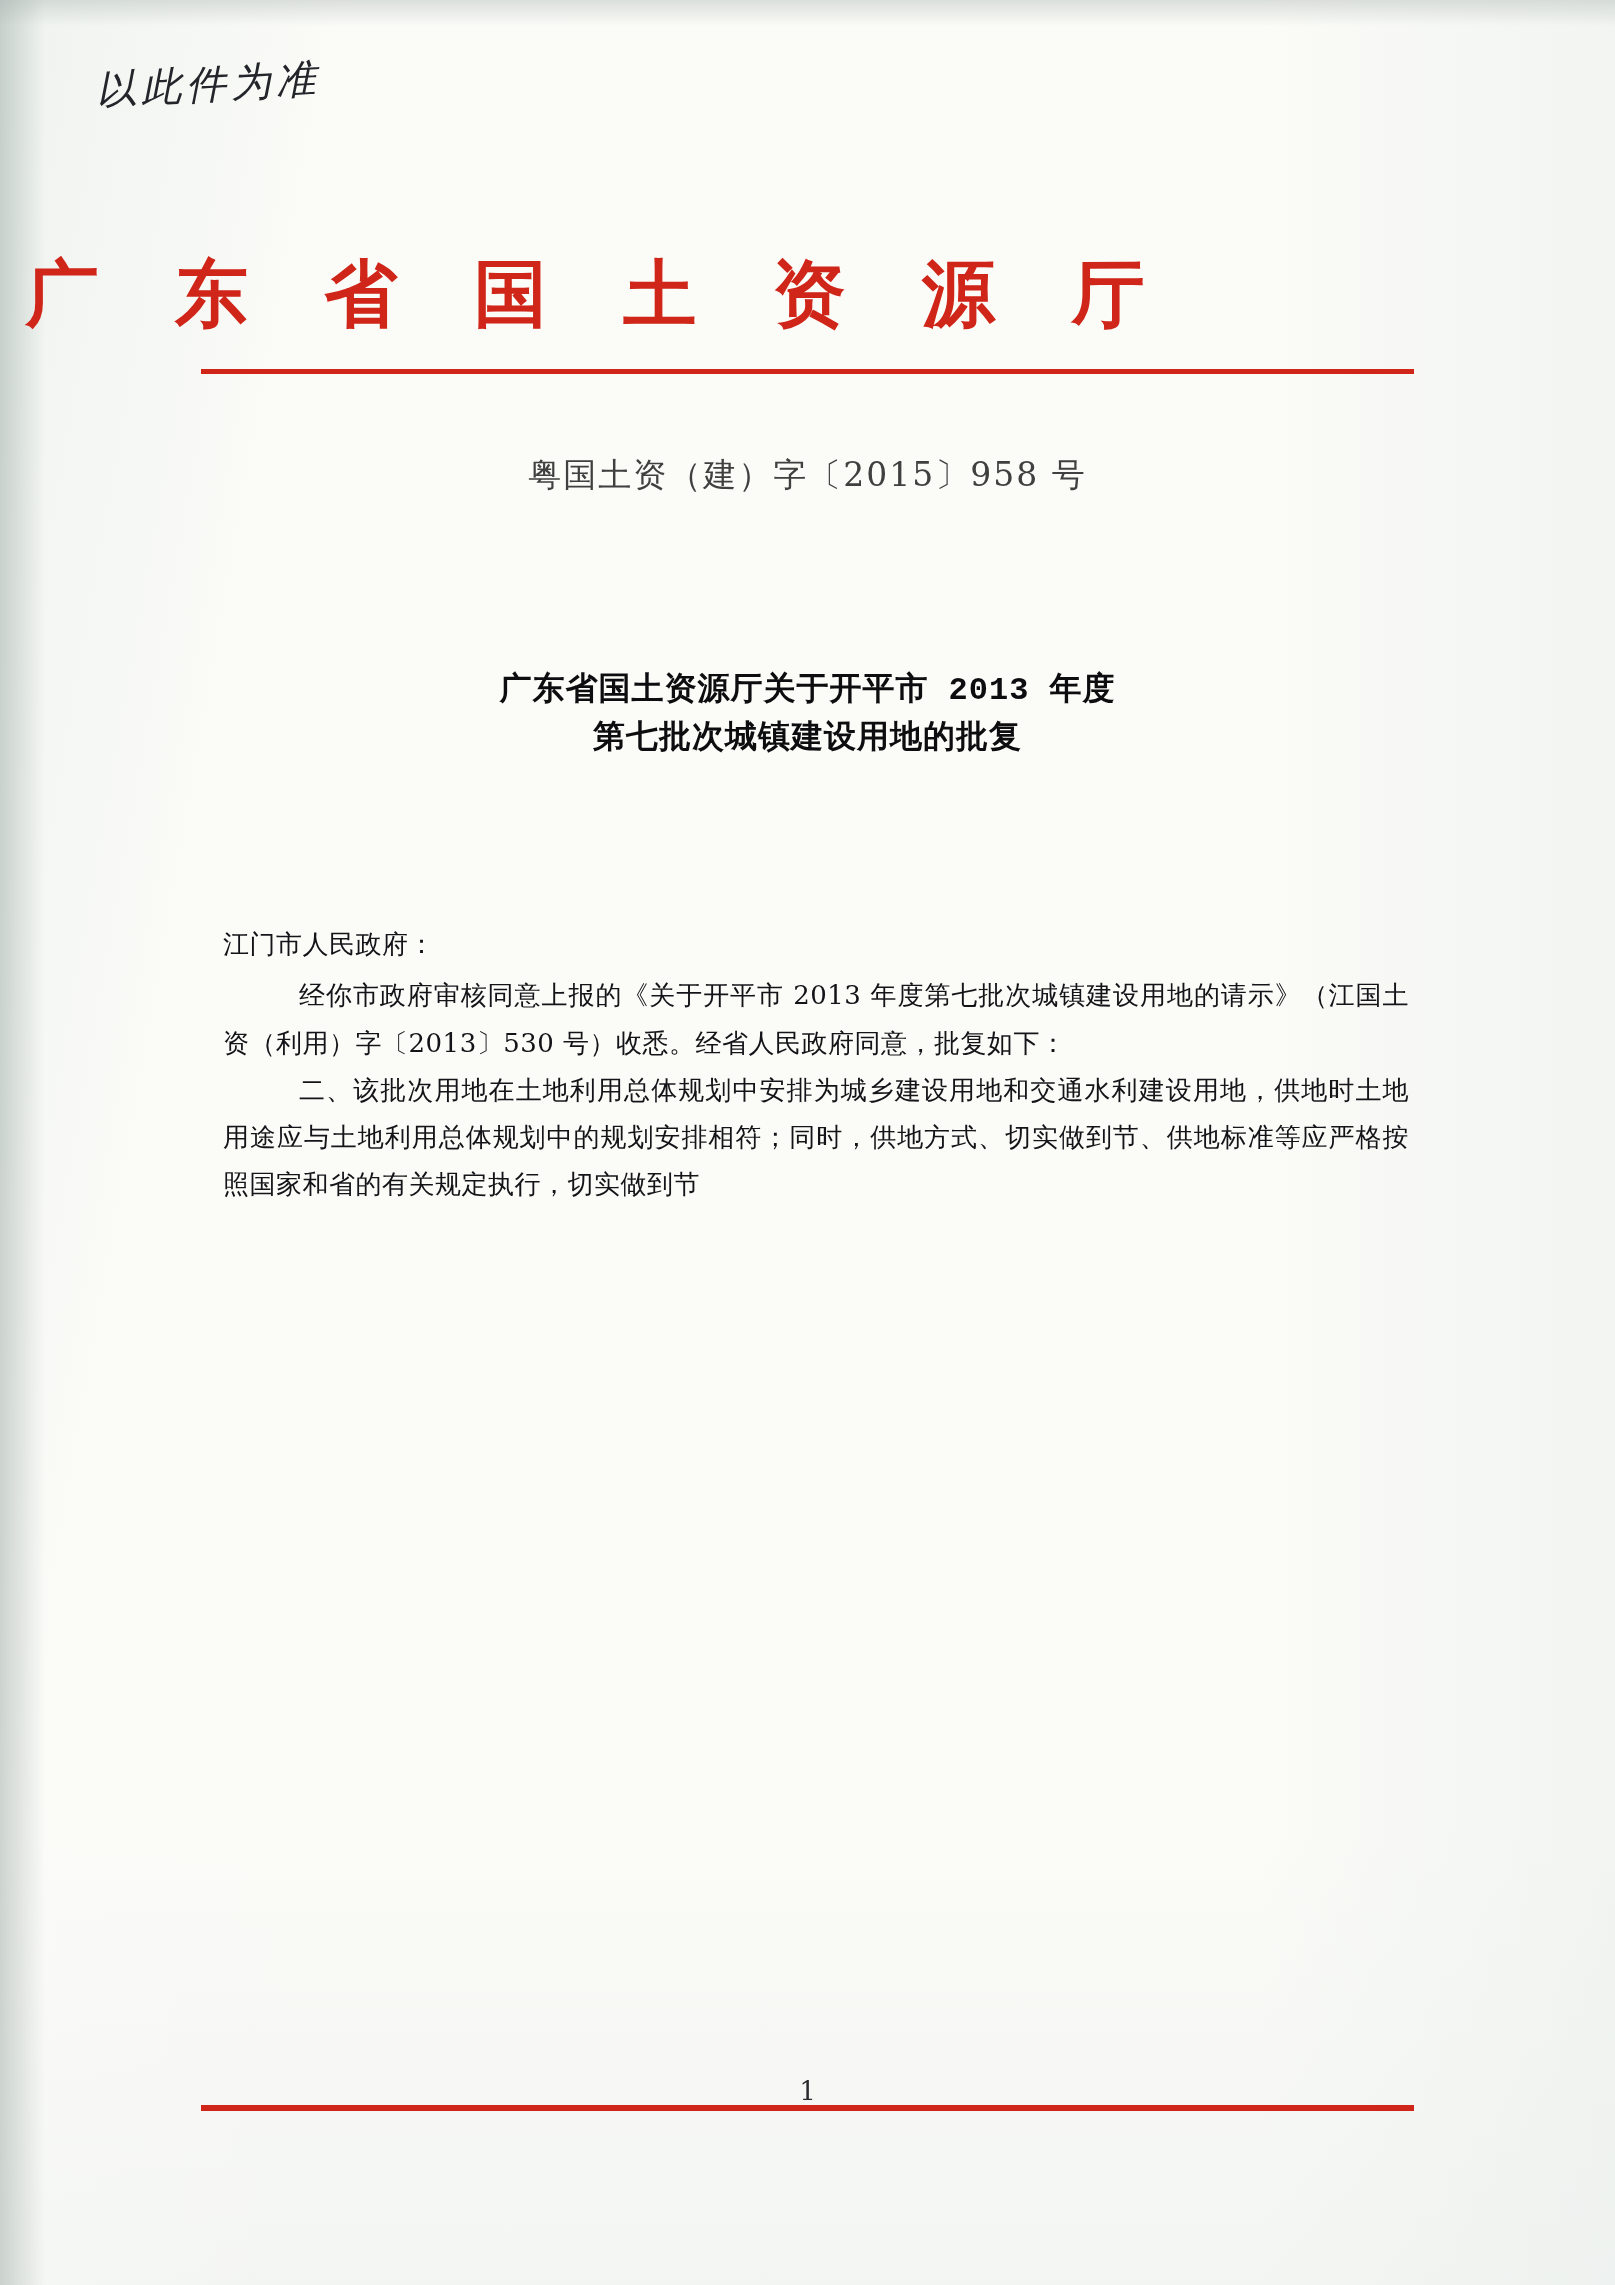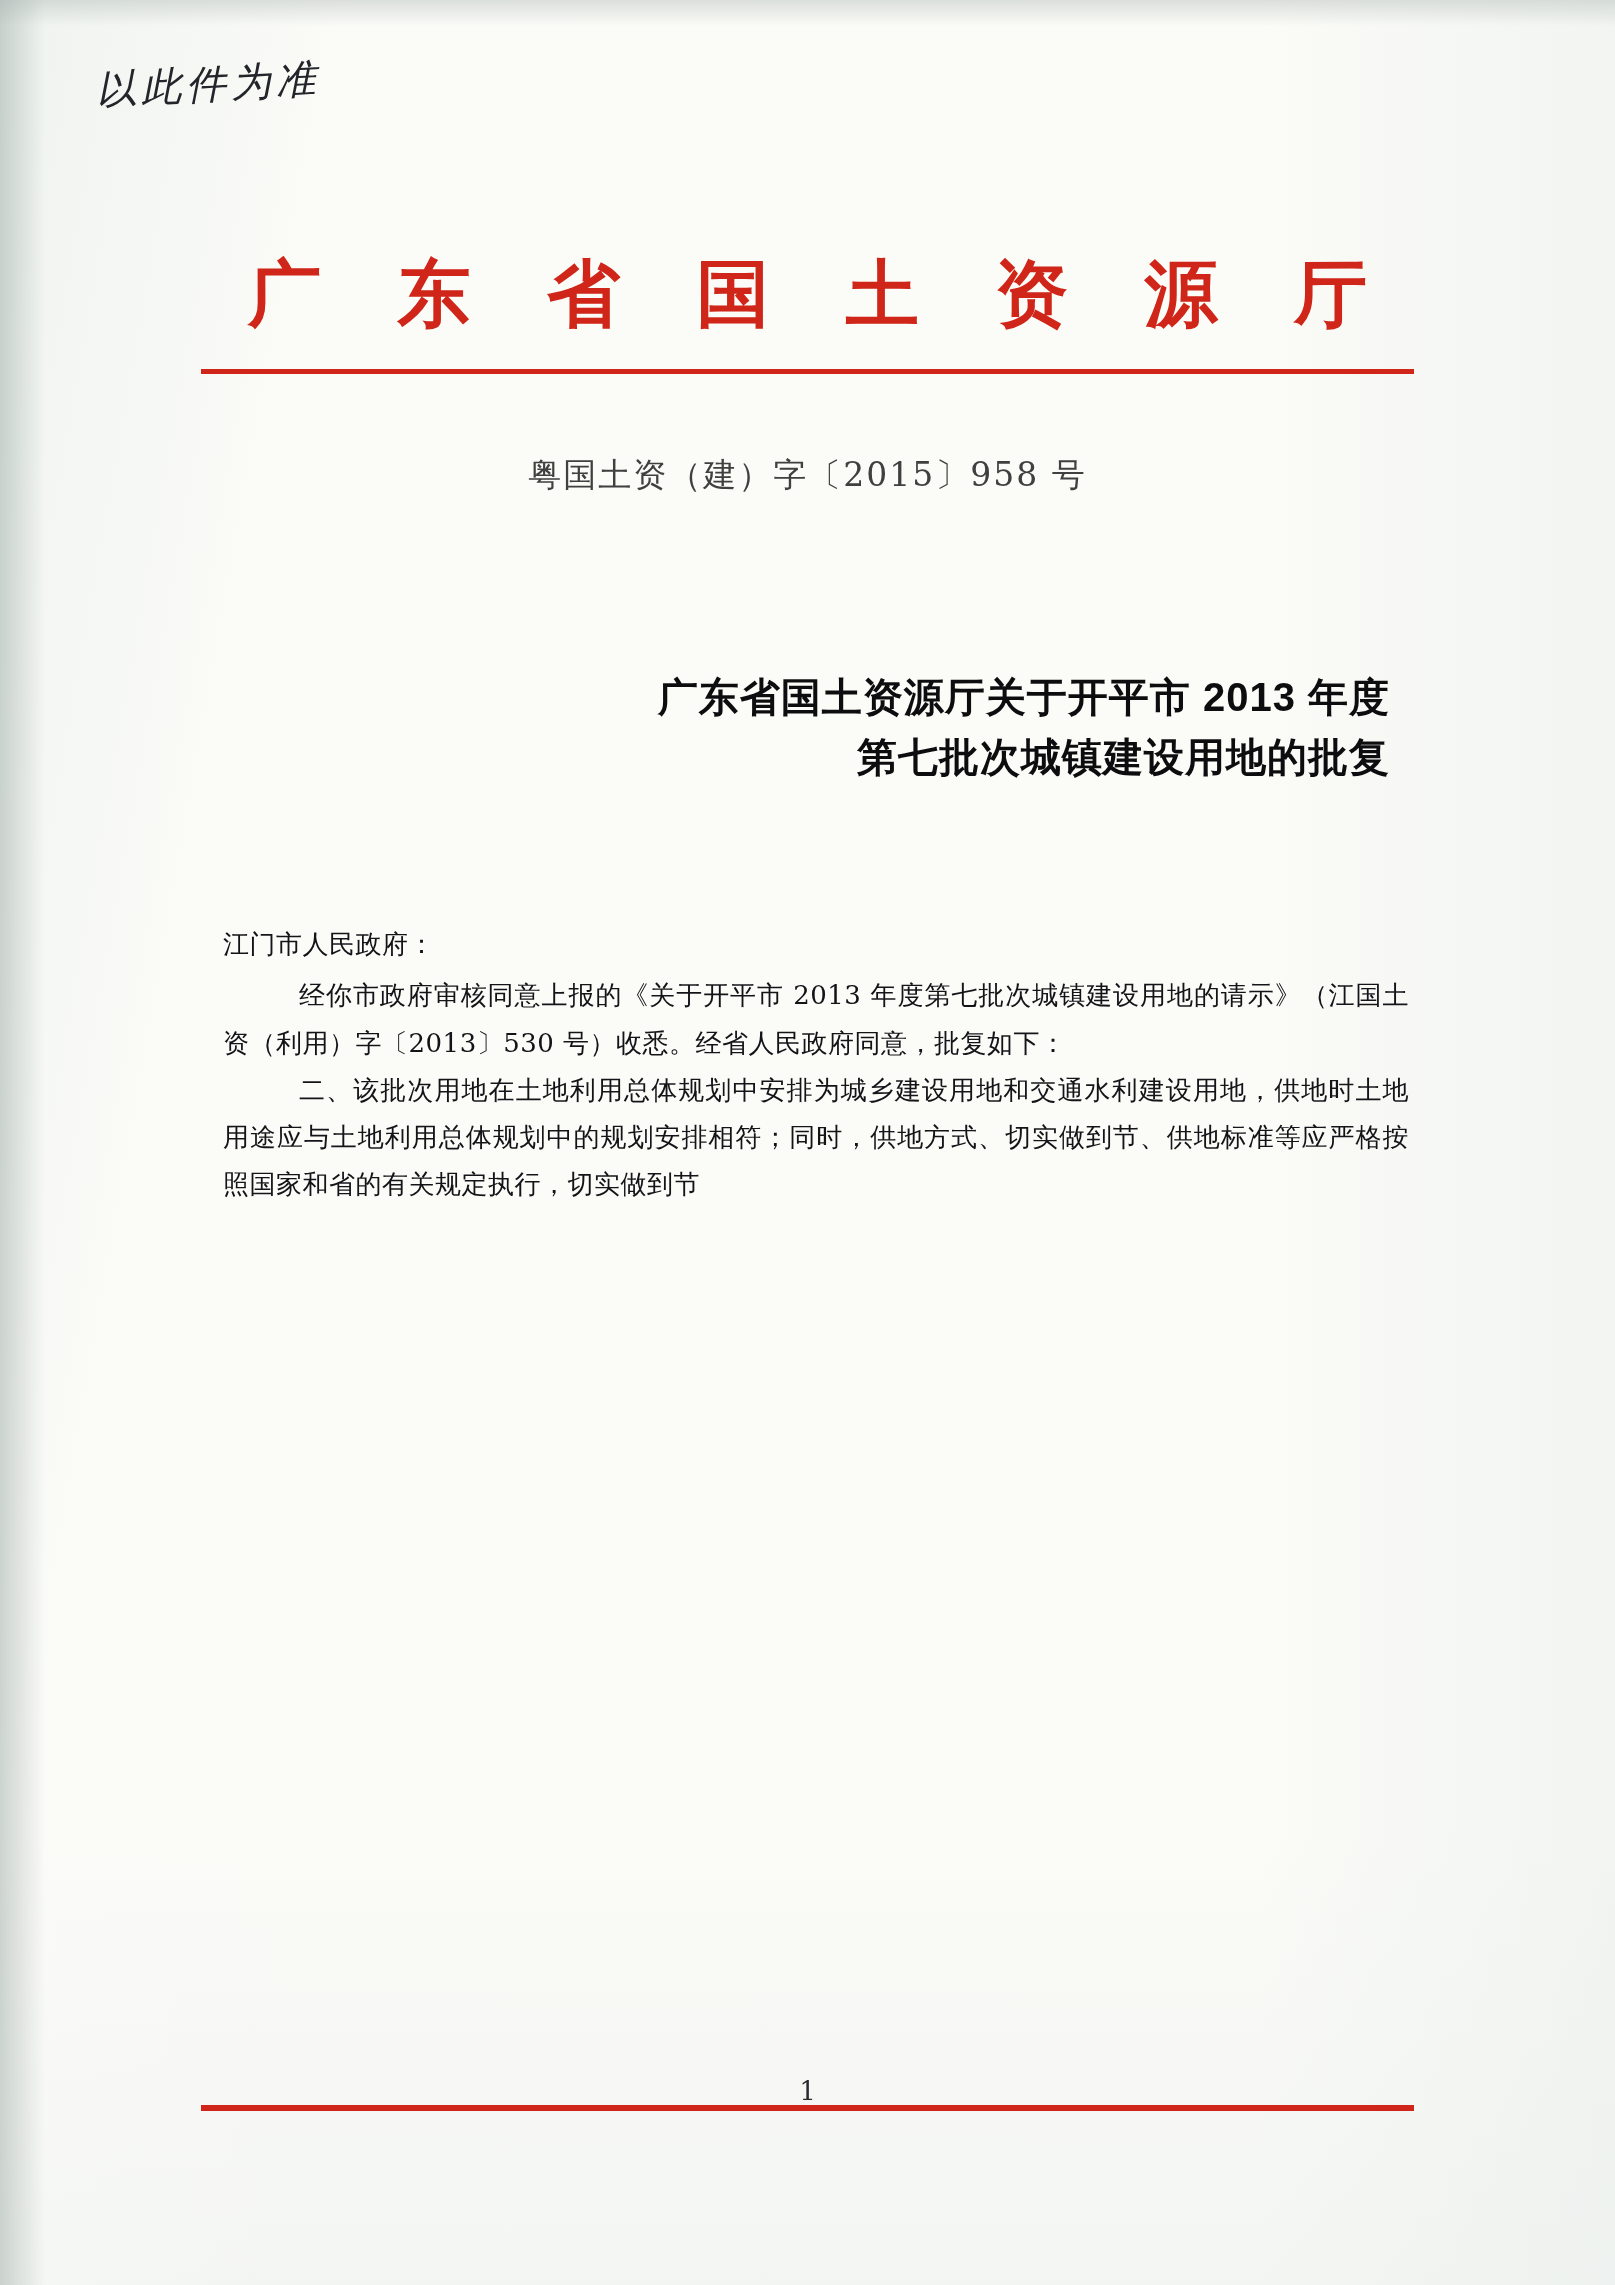--- a/index.html
+++ b/index.html
@@ -55,21 +55,21 @@
     font-style: italic;
     white-space: nowrap;
   }
 
   
   .masthead {
     position: absolute;
     left: 0;
     right: 0;
     top: 253px;
-    text-align: center;
+    text-align: left;
   }
   .masthead-title {
     font-family: "DejaVu Serif", "Liberation Serif", serif;
     font-weight: bold;
     font-size: 73px;
     letter-spacing: 25.5px;
     color: #d02519;
     text-indent: 25.5px;
     line-height: 1.1;
     white-space: nowrap;
@@ -95,27 +95,27 @@
     color: #404040;
     font-family: "DejaVu Serif", "Liberation Serif", serif;
   }
 
   
   .doc-title {
     position: absolute;
     left: 225px;
     right: 225px;
     top: 667px;
-    text-align: right;
-    font-size: 40px;
+    text-align: center;
+    font-size: 32px;
     font-weight: bold;
     line-height: 1.5;
     color: #0d0d10;
     letter-spacing: 1px;
-    font-family: Liberation Sans, sans-serif;
+    font-family: Liberation Mono, monospace;
   }
 
   
   .seal {
     position: absolute;
     left: 267px;
     top: 608px;
     width: 263px;
     height: 263px;
     border: 4.9px solid rgba(214,70,55,0.40);

